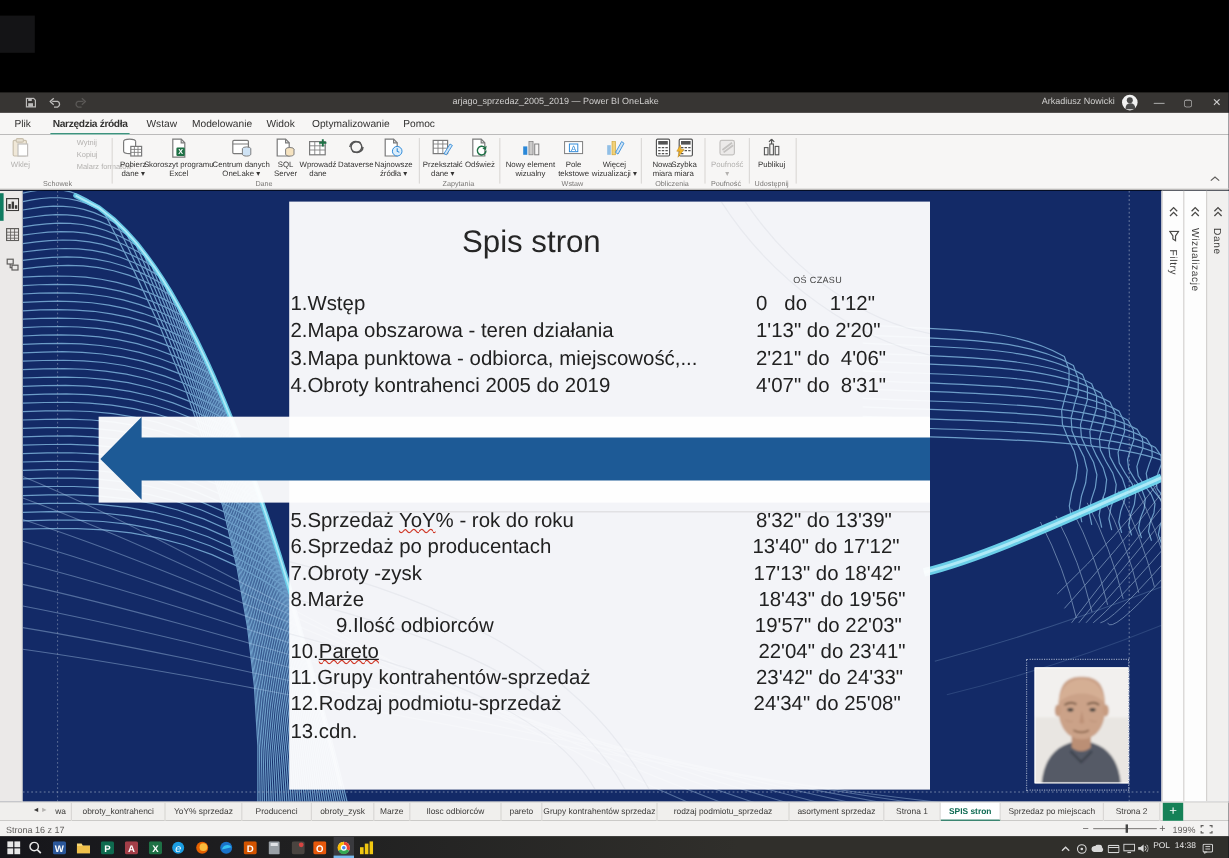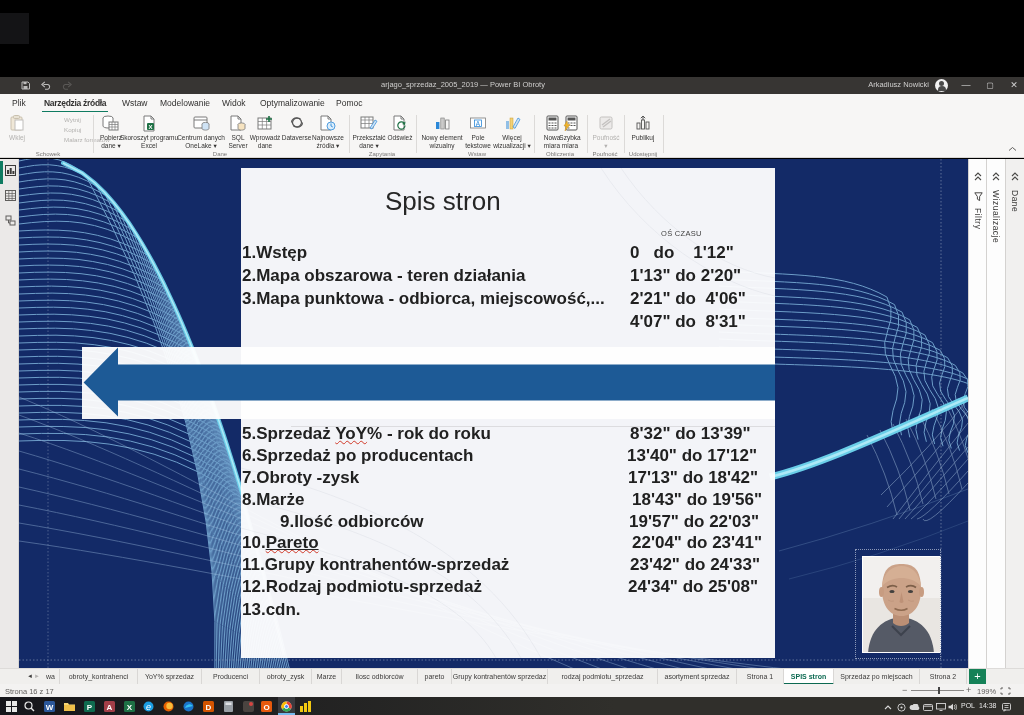--- a/index.html
+++ b/index.html
@@ -31,21 +31,21 @@
   #main { left:0; top:159px; width:1024px; height:509px; background:#132a67; }
   #sidebar { left:0; top:0; width:19px; height:509px; background:#ebe9e8; border-right:1px solid #d8d6d4; }
   #sidebar .sel { position:absolute; left:0; top:2px; width:2.5px; height:23px; background:#0f7b61; }
   #canvas { left:19px; top:0; width:949px; height:509px; background:#132a67; overflow:hidden; }
   #rpanels { left:968px; top:0; width:56px; height:509px; background:#fff; }
   .vpanel { position:absolute; top:0; height:509px; background:#fdfdfd; border-left:1px solid #d4d2d0; }
   .vtext { position:absolute; left:4px; writing-mode:vertical-lr; font-size:8.5px; color:#3b3a39; letter-spacing:0.5px; }
   
   #panel { left:222px; top:9px; width:534px; height:490px; background:rgba(253,253,254,0.96); }
   #panel .title { position:absolute; left:144px; top:18px; font-size:26px; color:#262626; }
-  .row { position:absolute; font-size:17px; color:#212121; white-space:pre;font-weight:bold; }
+  .row { position:absolute; font-size:17px; color:#212121; white-space:pre; }
   .oscz { position:absolute; left:420px; top:61px; font-size:7.5px; color:#404040; letter-spacing:0.3px; }
   
   #tabbar { left:0; top:668px; width:1024px; height:16px; background:#f0efed; border-top:1px solid #dddbd9; }
   .tab { position:absolute; top:0; height:16px; font-size:7px; color:#3b3a39; text-align:center; line-height:15px; border-right:1px solid #d9d7d5; overflow:hidden; white-space:nowrap;}
   .tab.active { background:#fff; color:#0d6a52; font-weight:bold; border-bottom:2px solid #0d6a52; }
   #plus { position:absolute; left:969px; top:0px; width:17px; height:16px; background:#158157; color:#fff; font-size:11px; line-height:15px; text-align:center; }
   
   #statusbar { left:0; top:684px; width:1024px; height:13px; background:#f3f2f1; }
   
   #taskbar { left:0; top:697px; width:1024px; height:18px; background:linear-gradient(90deg,#16161b 0%, #222222 30%, #302f2b 60%, #302f2b 100%); }
@@ -64,21 +64,21 @@
       <rect x="2.5" y="1" width="3" height="2.2" fill="#bdbcbb"></rect>
     </svg>
   <svg class="abs" style="left:41px;top:4px" width="10" height="9" viewBox="0 0 10 9">
       <path d="M2.5 3.5 H7 A2.5 2.5 0 0 1 7 8.2 H4" fill="none" stroke="#bdbcbb" stroke-width="1.1"></path>
       <path d="M3.8 0.8 L0.8 3.5 L3.8 6.2" fill="none" stroke="#bdbcbb" stroke-width="1.1"></path>
     </svg>
   <svg class="abs" style="left:62px;top:4px" width="10" height="9" viewBox="0 0 10 9">
       <path d="M7.5 3.5 H3 A2.5 2.5 0 0 0 3 8.2 H6" fill="none" stroke="#5a5856" stroke-width="1.1"></path>
       <path d="M6.2 0.8 L9.2 3.5 L6.2 6.2" fill="none" stroke="#5a5856" stroke-width="1.1"></path>
     </svg>
-  <div class="ttl">arjago_sprzedaz_2005_2019 — Power BI Obroty</div>
+  <div class="ttl">arjago_sprzedaz_2005_2019 — Power BI OneLake</div>
   <div class="name">Arkadiusz Nowicki</div>
   <div class="av"></div>
   <div class="winbtn" style="right:53px;">—</div>
   <div class="winbtn" style="right:29px;font-size:8px;">▢</div>
   <div class="winbtn" style="right:5px;">✕</div>
 </div>
 
 <div class="abs" id="menubar">
   <div class="mi" style="left:12px;">Plik</div>
   <div class="mi act" style="left:44px;">Narzędzia źródła</div>
@@ -409,20 +409,21 @@
       </svg>
       <div style="position:absolute; left:50px; top:258px; width:484px; height:1px; background:#dcdcdf;"></div>
       <div class="title">Spis stron</div>
       <div class="oscz">OŚ CZASU</div>
       <div class="row" style="left:1px; top:75px;">1.Wstęp</div>
       <div class="row" style="left:389px; top:75px;">0   do    1'12"</div>
       <div class="row" style="left:1px; top:98px;">2.Mapa obszarowa - teren działania</div>
       <div class="row" style="left:389px; top:98px;">1'13" do 2'20"</div>
       <div class="row" style="left:1px; top:121px;">3.Mapa punktowa - odbiorca, miejscowość,...</div>
       <div class="row" style="left:389px; top:121px;">2'21" do  4'06"</div>
+      <div class="row" style="left:1px; top:144px;">4.Obroty kontrahenci 2005 do 2019</div>
       <div class="row" style="left:389px; top:144px;">4'07" do  8'31"</div>
 
       <div class="row" style="left:1px; top:256px;">5.Sprzedaż <span style="text-decoration:underline wavy #d03a2a 1px;">YoY</span>% - rok do roku</div>
       <div class="row" style="left:389px; top:256px;">8'32" do 13'39"</div>
       <div class="row" style="left:1px; top:278px;">6.Sprzedaż po producentach</div>
       <div class="row" style="left:386px; top:278px;">13'40" do 17'12"</div>
       <div class="row" style="left:1px; top:300px;">7.Obroty -zysk</div>
       <div class="row" style="left:387px; top:300px;">17'13" do 18'42"</div>
       <div class="row" style="left:1px; top:322px;">8.Marże</div>
       <div class="row" style="left:391px; top:322px;">18'43" do 19'56"</div>

